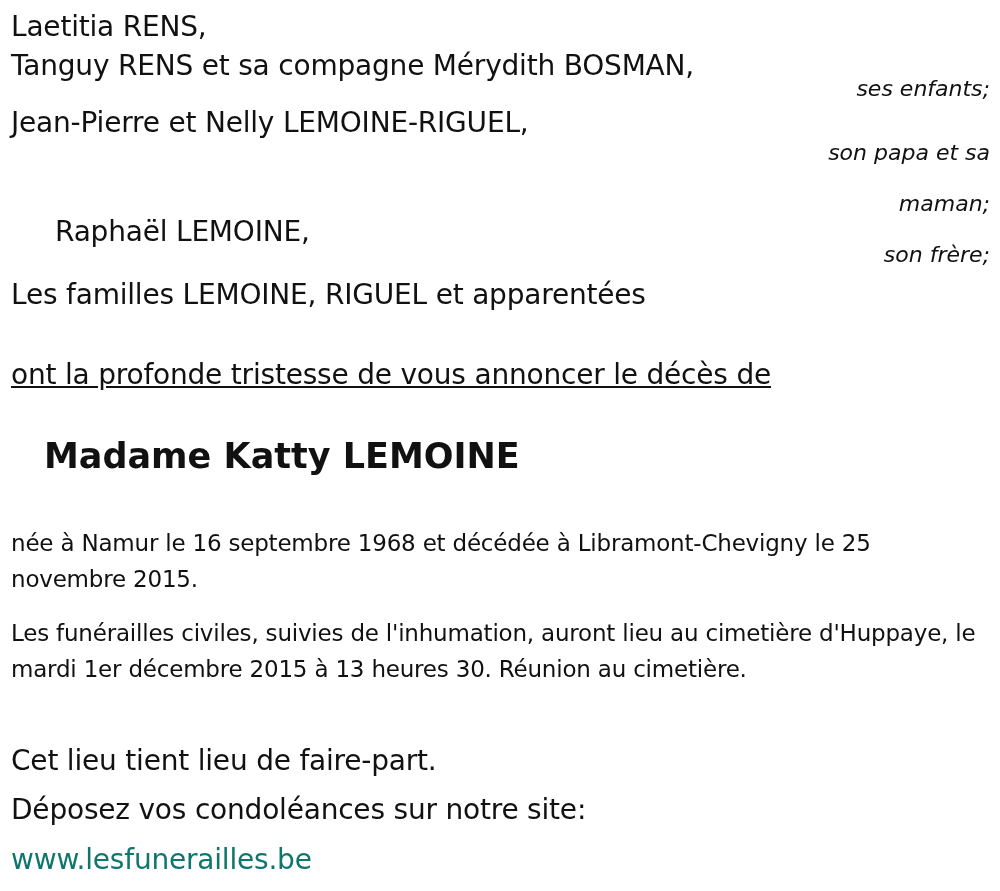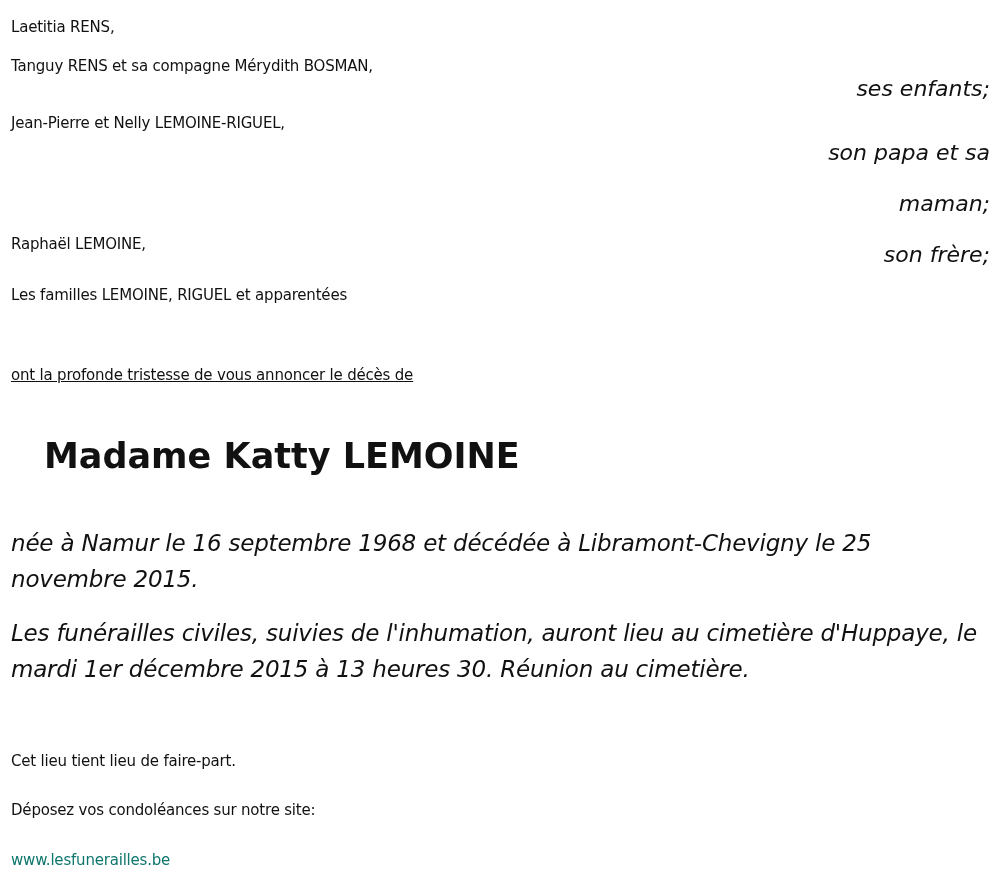--- a/index.html
+++ b/index.html
@@ -11,21 +11,21 @@
       width: 1000px;
       height: 891px;
       position: relative;
       overflow: hidden;
       font-family: "DejaVu Sans", "Liberation Sans", sans-serif;
       color: #111111;
     }
     .line {
       position: absolute;
       left: 11px;
-      font-size: 15px;
+      font-size: 28px;
       line-height: 30px;
       white-space: nowrap;
       letter-spacing: -0.2px;
     }
     .relation {
       position: absolute;
       right: 10px;
       font-size: 22px;
       line-height: 30px;
       font-style: italic;
@@ -42,41 +42,40 @@
       white-space: nowrap;
       margin-left: 33px;
     }
     .para {
       position: absolute;
       left: 11px;
       width: 980px;
       font-size: 23px;
       line-height: 36px;
       letter-spacing: -0.2px;
-      font-style: italic;
     }
     .link {
       color: #0f766e;
       text-decoration: none;
     }
   </style>
 </head>
 <body>
 
 <div>
 
   <div class="line" style="top:12px;">Laetitia RENS,</div>
   <div class="line" style="top:51px;">Tanguy RENS et sa compagne Mérydith BOSMAN,</div>
   <div class="relation" style="top:74px;">ses enfants;</div>
 
   <div class="line" style="top:108px;">Jean-Pierre et Nelly LEMOINE-RIGUEL,</div>
   <div class="relation" style="top:138px;">son papa et sa</div>
   <div class="relation" style="top:189px;">maman;</div>
 
-  <div class="line" style="top:229px;">Raphaël LEMOINE,</div>
+  <div class="line" style="top:217px;margin-left:44px;">Raphaël LEMOINE,</div>
   <div class="relation" style="top:240px;">son frère;</div>
 
   <div class="line" style="top:280px;">Les familles LEMOINE, RIGUEL et apparentées</div>
 
   <div class="line" style="top:360px;text-decoration:underline;">ont la profonde tristesse de vous annoncer le décès de</div>
 
   <div class="title">Madame Katty LEMOINE</div>
 
   <div class="para" style="top:525px;">née à Namur le 16 septembre 1968 et décédée à Libramont-Chevigny le 25 novembre 2015.</div>
 

